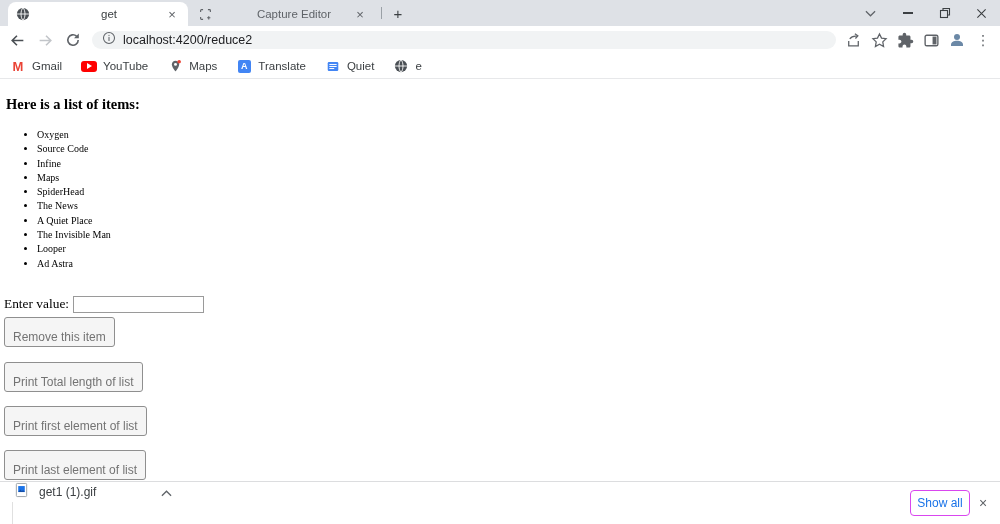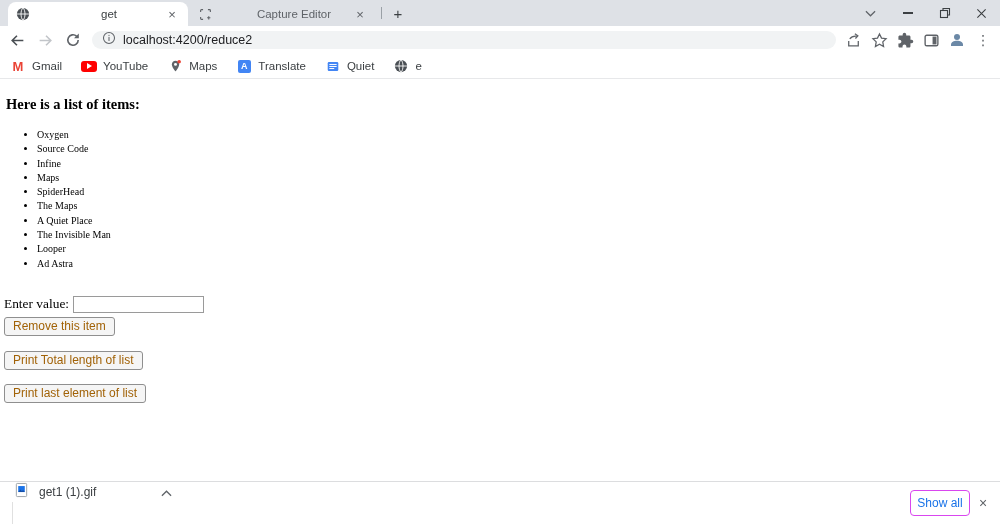--- a/index.html
+++ b/index.html
@@ -37,21 +37,21 @@
   .yt { width:16px; height:11px; background:#ff0000; border-radius:3px; display:flex; align-items:center; justify-content:center; }
   .yt-play { width:0; height:0; border-left:5px solid #fff; border-top:3px solid transparent; border-bottom:3px solid transparent; }
   .tr-sq { width:13px; height:13px; background:#4285f4; border-radius:2px; color:#fff; font-size:9px; display:flex; align-items:center; justify-content:center; font-weight:bold; }
 
   
   .content { position:absolute; top:80px; left:0; right:0; height:401px; background:#fff; font-family:"Liberation Serif", serif; color:#000; }
   .content h4 { font-size:14.5px; font-weight:bold; margin:16px 0 0 6px; }
   .content ul { margin:15px 0 0 0; padding-left:37px; font-size:10px; line-height:14.3px; }
   .enter-row { margin:25px 0 0 4px; font-size:13.4px; display:flex; align-items:center; }
   .enter-row input { margin-left:4px; width:131px; height:17px; border:1px solid #9a9a9a; font-size:12px; padding:0 3px; background:#fff; }
-  .btn { display:block; font-family:"Liberation Sans", sans-serif; font-size:12px; color:#a16207; background:#f5f5f5; border:1px solid #8f8f8f; border-radius:3px; padding:1px 8px 2px; margin-left:4px; }
+  .btn { display:block; font-family:"Liberation Sans", sans-serif; font-size:12px; color:#737373; background:#f5f5f5; border:1px solid #8f8f8f; border-radius:3px; padding:12px 8px 2px; margin-left:4px; }
   .btn-remove { margin-top:4px; }
   .btn-total { margin-top:15px; }
   .btn-first { margin-top:14px; }
   .btn-last  { margin-top:14px; }
 
   
   .downloadbar { position:absolute; bottom:0; left:0; right:0; height:43px; background:#fff; border-top:1px solid #dcdddf; display:flex; align-items:flex-start;flex-direction:column; }
   .dl-chip { margin-left:14px; width:158px; display:flex; align-items:center; }
   .dl-name { margin-left:10px; font-size:12px; color:#3c4043; flex:1; }
   .dl-sep { width:1px; height:30px; background:#e0e0e0; margin-left:12px; }
@@ -222,32 +222,33 @@
 
 <div class="content">
   <h4>Here is a list of items:</h4>
   <ul>
 
   <li>Oxygen</li>
       <li>Source Code</li>
       <li>Infine</li>
       <li>Maps</li>
       <li>SpiderHead</li>
-      <li>The Maps</li>
+      <li>The News</li>
       <li>A Quiet Place</li>
       <li>The Invisible Man</li>
       <li>Looper</li>
       <li>Ad Astra</li>
     </ul>
   <div class="enter-row">
     <label>Enter value:</label>
     <input type="text" value="" style="">
   </div>
   <button class="btn btn-remove">Remove this item</button>
   <button class="btn btn-total">Print Total length of list</button>
+  <button class="btn btn-first">Print first element of list</button>
   <button class="btn btn-last">Print last element of list</button>
 </div>
 
 <div class="downloadbar">
   <div class="dl-chip">
     <span>
       <svg width="15" height="16" viewBox="0 0 16 16">
           <rect x="2.5" y="1" width="11" height="14" rx="1" fill="#fff" stroke="#9aa0a6"></rect>
           <rect x="4.5" y="3.8" width="7" height="6.4" fill="#1a73e8"></rect>
           <path d="M4.5 10.2l2.3-2.8 1.6 1.9 1.2-1.3 1.9 2.2z" fill="#174ea6"></path>

